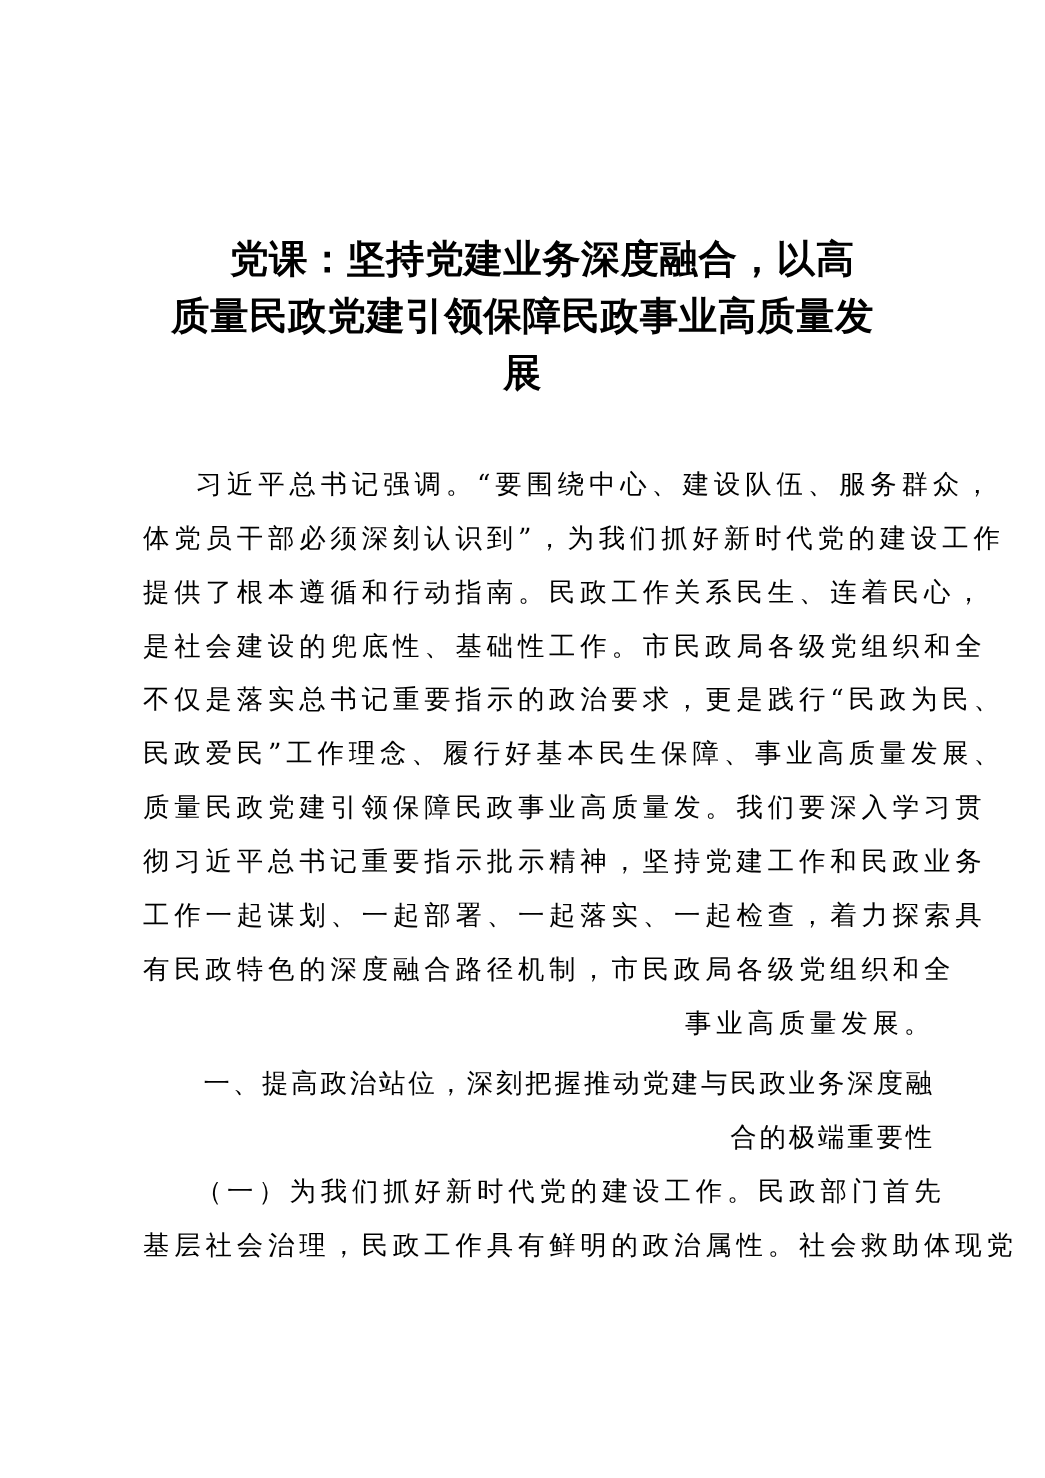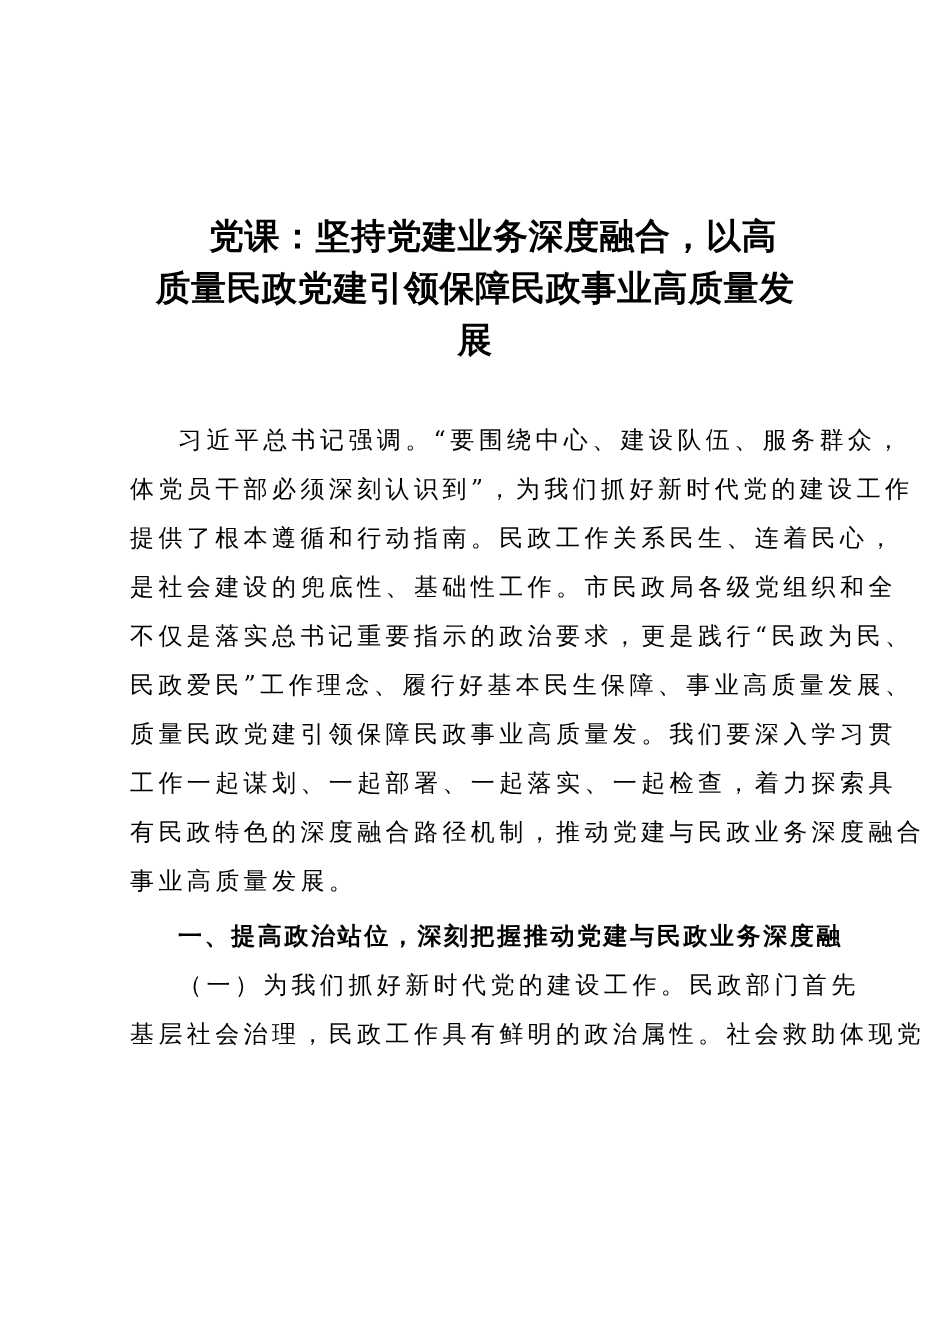--- a/index.html
+++ b/index.html
@@ -49,25 +49,26 @@
     .line {
       display: block;
       height: 49px;
       line-height: 49px;
       white-space: nowrap;
       font-size: 24px;
       letter-spacing: 4.4px;
       font-family: "DejaVu Serif", "Liberation Serif", serif;
       font-weight: normal;
       color: #000;
+      text-align: right;
     }
     .line.indent { padding-left: 48px; }
     .heading .line {
       font-family: "DejaVu Sans", "Liberation Sans", sans-serif;
-      font-weight: bold;
+      font-weight: normal;
       letter-spacing: 2.6px;
     }
     .para { display: block; margin: 0; }
     .gap { height: 6px; }
   </style>
 </head>
 <body>
 
 <div class="page">
 
@@ -80,29 +81,31 @@
   <div class="body">
 
     <div class="para">
       <span class="line indent">习近平总书记强调。“要围绕中心、建设队伍、服务群众，</span>
       <span class="line">体党员干部必须深刻认识到”，为我们抓好新时代党的建设工作</span>
       <span class="line">提供了根本遵循和行动指南。民政工作关系民生、连着民心，</span>
       <span class="line">是社会建设的兜底性、基础性工作。市民政局各级党组织和全</span>
       <span class="line">不仅是落实总书记重要指示的政治要求，更是践行“民政为民、</span>
       <span class="line">民政爱民”工作理念、履行好基本民生保障、事业高质量发展、</span>
       <span class="line">质量民政党建引领保障民政事业高质量发。我们要深入学习贯</span>
+      <span class="line">彻习近平总书记重要指示批示精神，坚持党建工作和民政业务</span>
       <span class="line">工作一起谋划、一起部署、一起落实、一起检查，着力探索具</span>
-      <span class="line">有民政特色的深度融合路径机制，推动党建与民政业务深度融合</span>
+      <span class="line">有民政特色的深度融合路径机制，市民政局各级党组织和全</span>
       <span class="line">事业高质量发展。</span>
     </div>
 
     <div class="gap"></div>
 
     <div class="para heading">
       <span class="line indent">一、提高政治站位，深刻把握推动党建与民政业务深度融</span>
+      <span class="line">合的极端重要性</span>
     </div>
 
     <div class="para">
       <span class="line indent">（一）为我们抓好新时代党的建设工作。民政部门首先</span>
       <span class="line">基层社会治理，民政工作具有鲜明的政治属性。社会救助体现党</span>
     </div>
 
   </div>
 </div>
 

